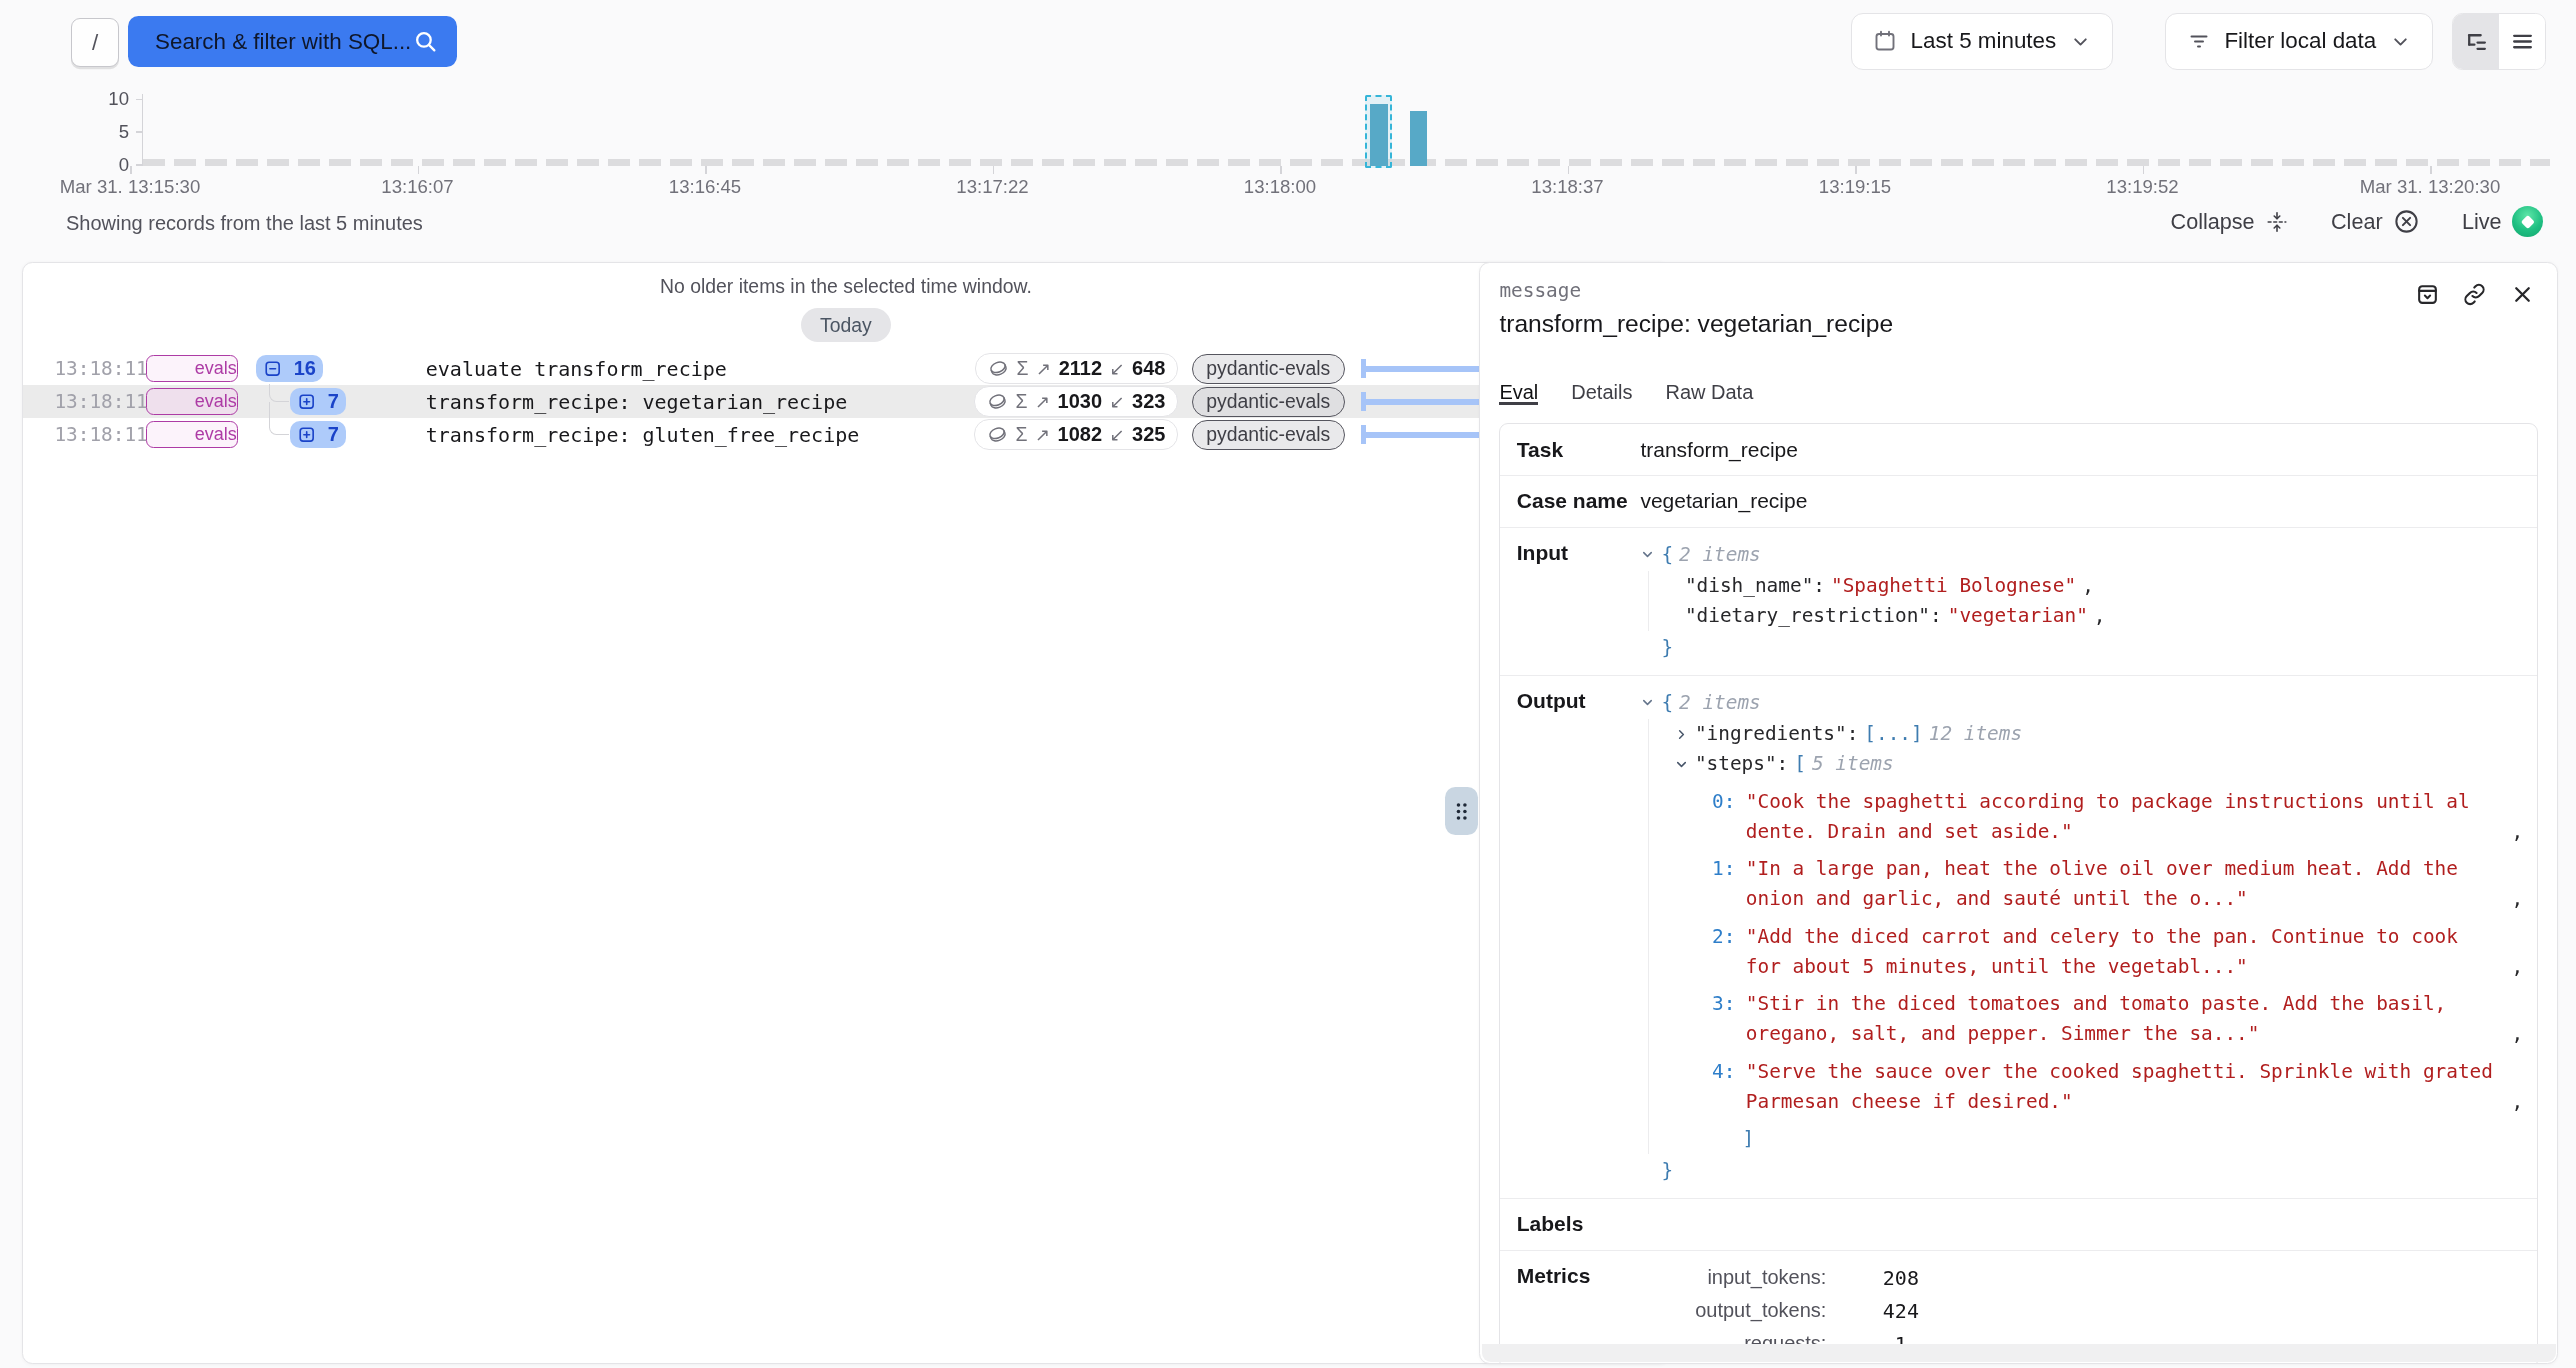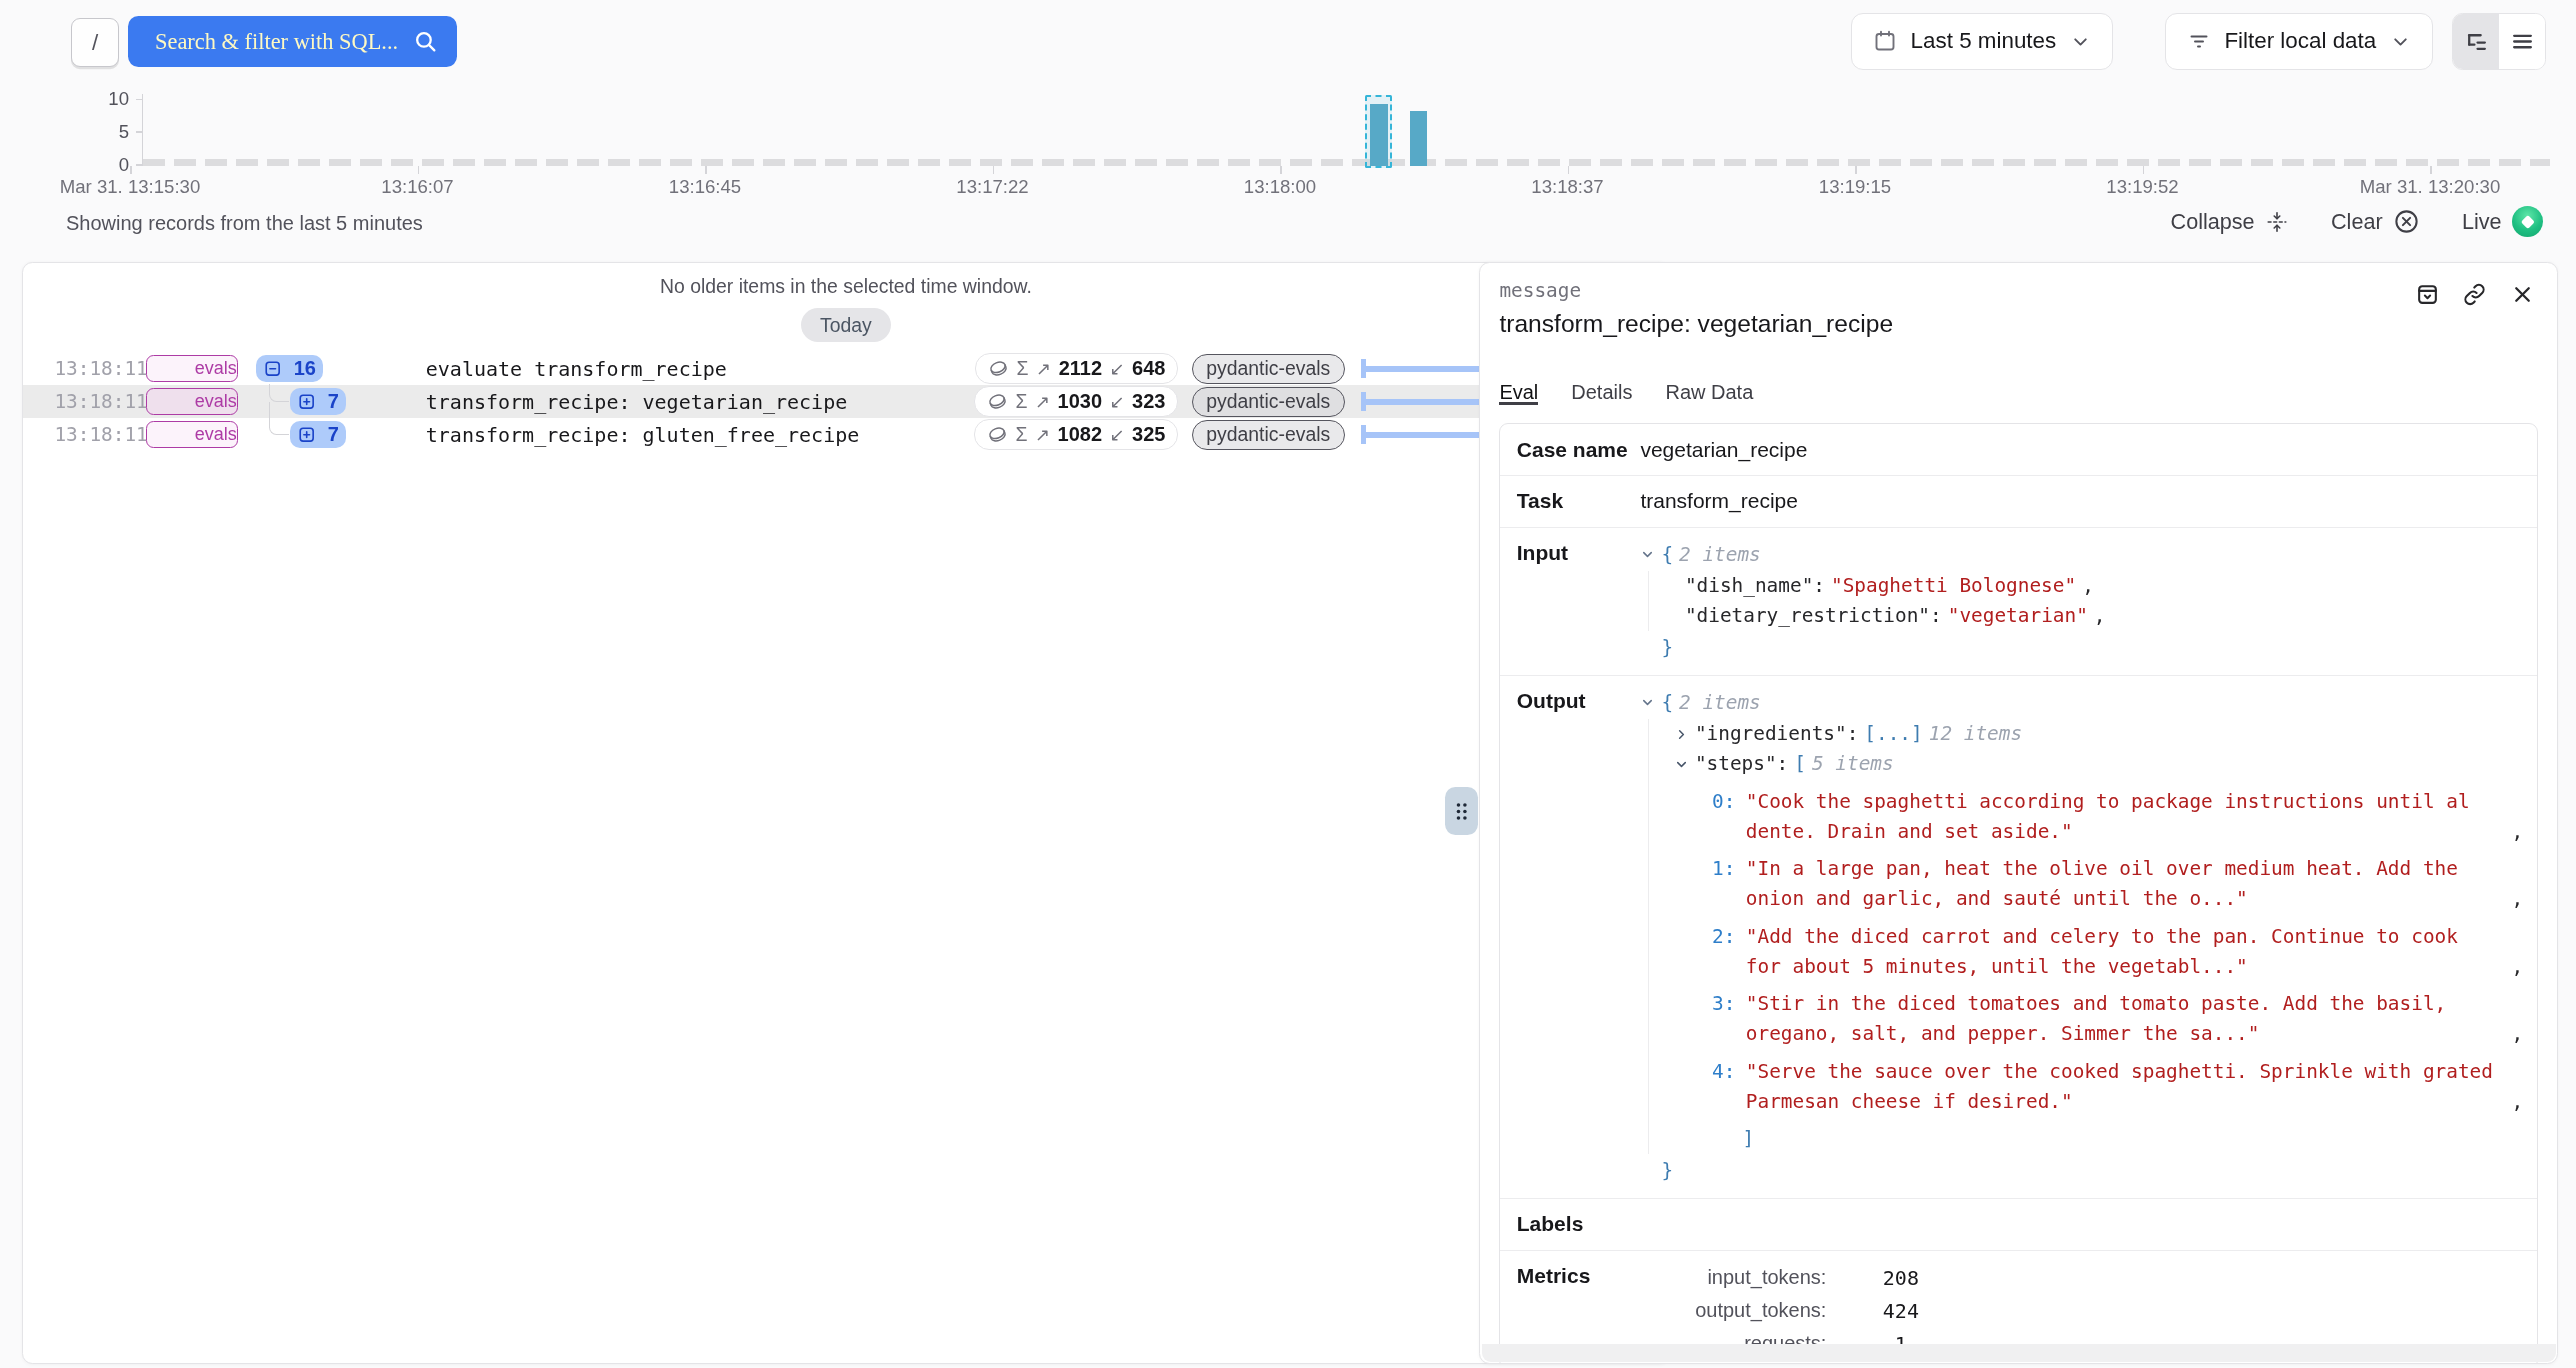--- a/index.html
+++ b/index.html
@@ -18,22 +18,22 @@
     position:absolute; left:71px; top:18px; width:48px; height:49px;
     background:#FEFEFE; border:1.5px solid #C7C7CC; border-radius:9px;
     box-shadow:0 2.2px 0 rgba(0,0,0,0.10);
     display:flex; align-items:center; justify-content:center;
     font-size:22.4px; color:#52525B;
   }
   .search-btn {
     position:absolute; left:128px; top:16.4px; width:329px; height:51px;
     background:#3B7AF0; border:none; border-radius:10.4px; cursor:pointer;
     display:flex; align-items:center; justify-content:space-between;
-    padding:0 19.4px 0 27px; color:#fef9c3; font-size:22.4px;
-    font-family:Liberation Serif, serif;
+    padding:0 19.4px 0 27px; color:#0f172a; font-size:22.4px;
+    font-family:Liberation Sans, sans-serif;
   }
   .tb-right { position:absolute; right:30px; top:12.7px; display:flex; align-items:center; gap:19.4px; }
   .tb-btn {
     height:57px; background:#fff; border:1.5px solid #E4E4E7; border-radius:12px;
     display:flex; align-items:center; gap:13.4px; padding:0 21px;
     font-size:22.4px; color:#18181B; cursor:pointer; font-family:inherit;
   }
   .tb-btn.time { margin-right:33px; }
   .tb-btn .dim { color:#71717A; display:flex; }
   .toggle-group {
@@ -490,27 +490,27 @@
 
       <div class="tabs">
         <span class="tab active">Eval</span>
         <span class="tab">Details</span>
         <span class="tab">Raw Data</span>
       </div>
 
       <div class="dtable">
 
         <div class="drow">
+          <div class="dlabel">Task</div>
+          <div class="dval plain">transform_recipe</div>
+        </div>
+
+        <div class="drow">
           <div class="dlabel">Case name</div>
           <div class="dval plain">vegetarian_recipe</div>
-        </div>
-
-        <div class="drow">
-          <div class="dlabel">Task</div>
-          <div class="dval plain">transform_recipe</div>
         </div>
 
         <div class="drow">
           <div class="dlabel">Input</div>
           <div class="dval">
             <div class="json">
               <div class="jline">
                 <span class="jcaret">
                     <svg width="15" height="15" viewBox="0 0 20 20" fill="none" stroke="#64748B" stroke-width="2" stroke-linecap="round" stroke-linejoin="round">
                       <path d="M5 7.5l5 5 5-5"></path>

